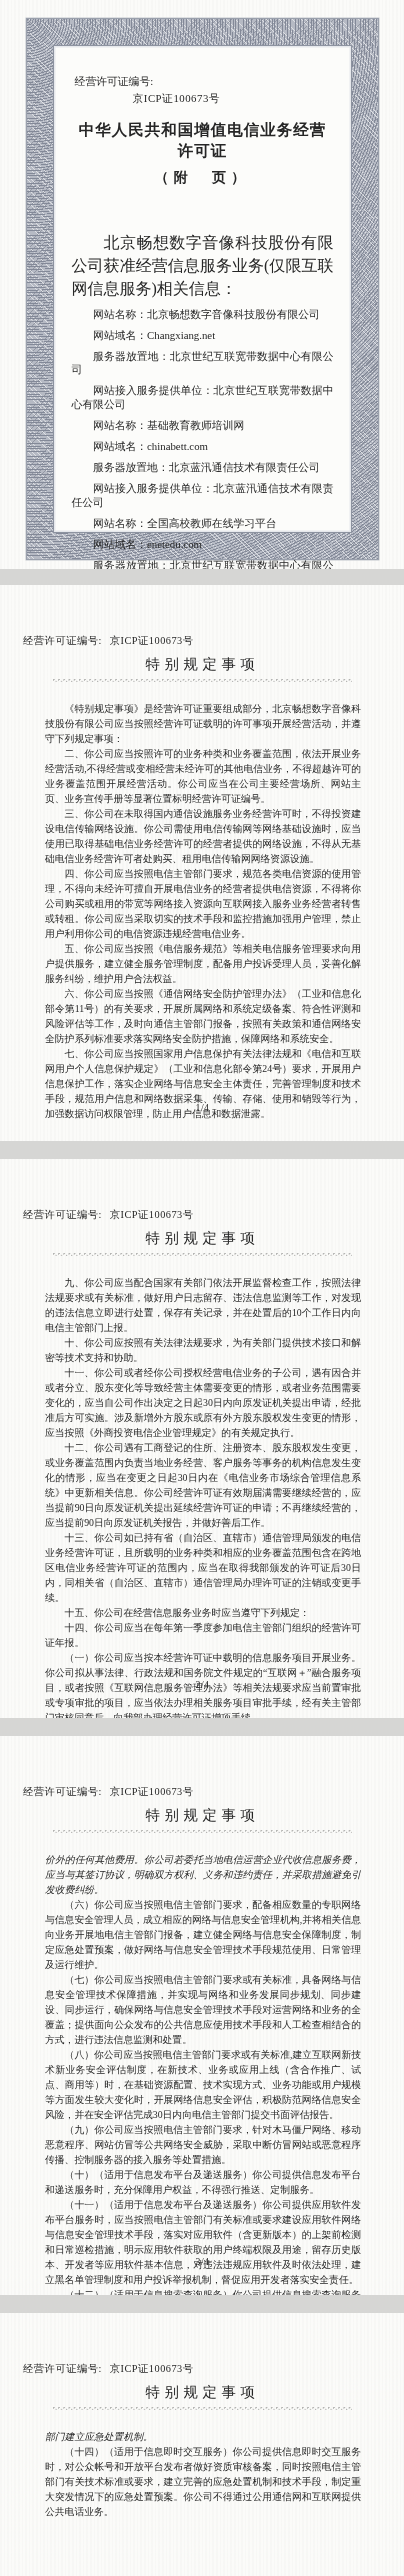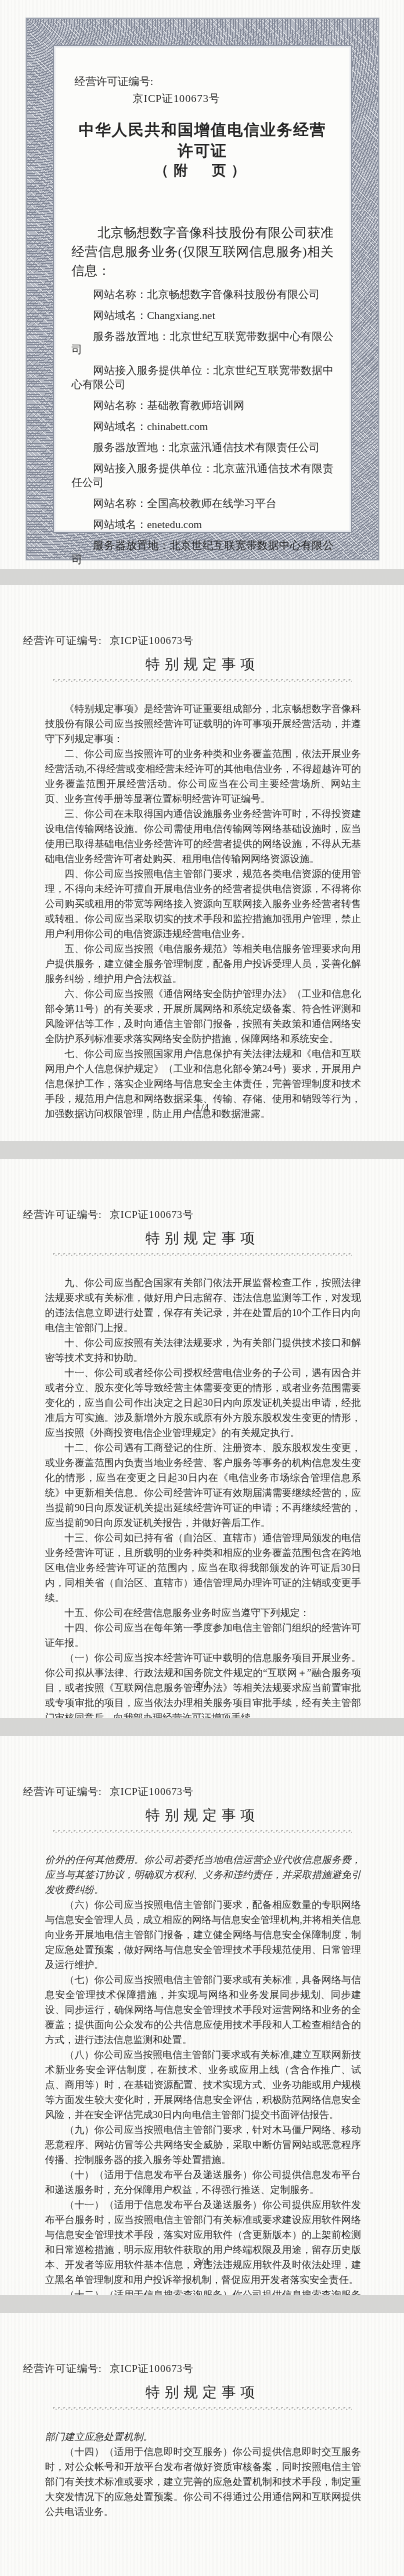--- a/index.html
+++ b/index.html
@@ -40,26 +40,26 @@
     padding:19.6px 17.5px 0 17.5px;
     box-sizing:border-box;
   }
   .lic-label-row{font-size:10.8px; margin:10.3px 0 0 3.1px;}
   .lic-value-row{font-size:10.8px; margin:3.1px 0 0 61px; letter-spacing:0.5px;}
   .cert-title{
     margin-top:13.4px; text-align:center;
     font-size:15.5px; font-weight:bold; letter-spacing:1px;
   }
   .cert-subtitle{
-    margin-top:0; text-align:center;
+    margin-top:7px; text-align:center;
     font-size:14px; font-weight:bold; letter-spacing:5.2px;
   }
   .cert-intro{
     margin:44px 0 0 0;
-    font-size:13px; line-height:1.45; text-indent:2em; text-align:justify;
+    font-size:16px; line-height:1.45; text-indent:2em; text-align:justify;
   }
   .cert-lines{margin-top:2.1px;}
   .cert-lines p{
     margin:7.2px 0 0 0;
     font-size:10.8px; line-height:1.28;
     text-indent:2em; text-align:justify;
   }
   
   .sp{box-sizing:border-box;}
   .sp-head{

